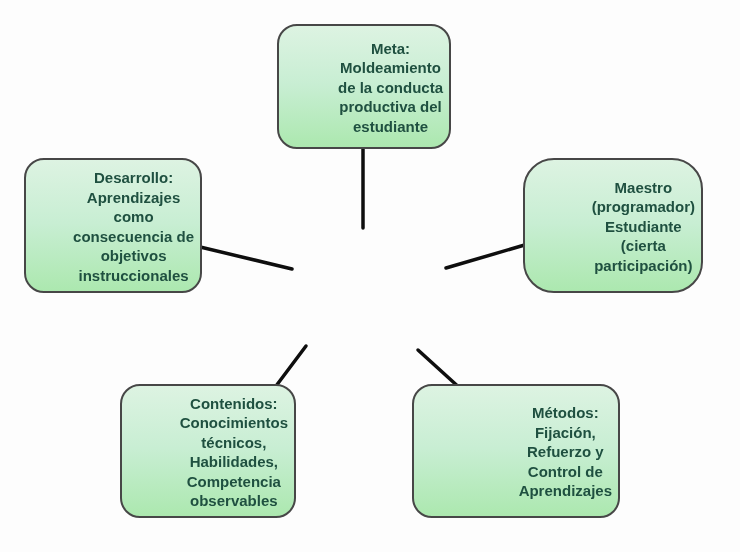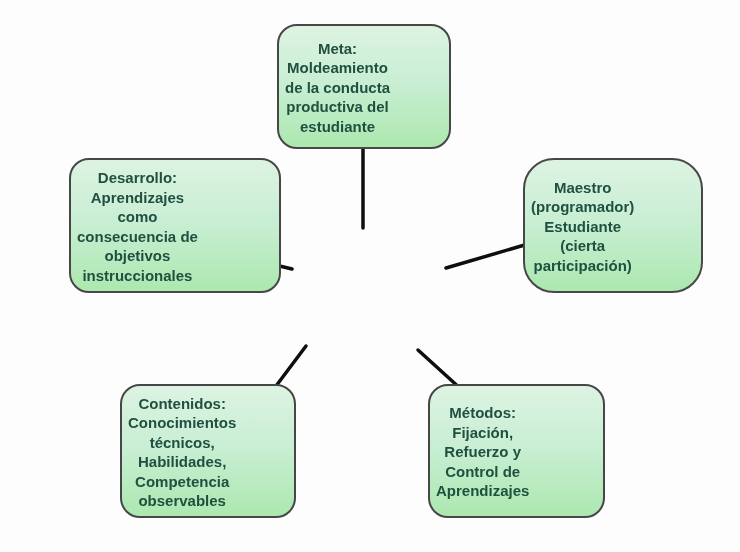--- a/index.html
+++ b/index.html
@@ -28,44 +28,44 @@
     stroke:var(--connector,#111);
     stroke-width:3.5;
     stroke-linecap:round;
   }
   .node{
     position:absolute;
     box-sizing:border-box;
     border:2px solid var(--node-border);
     border-radius:20px;
     background:linear-gradient(180deg,var(--node-fill-top) 0%,var(--node-fill-mid) 48%,var(--node-fill-bottom) 100%);
-    display:flex;align-items:center;justify-content:flex-start;
+    display:flex;align-items:center;justify-content:flex-end;
     padding:8px 6px 6px 6px;
   }
   .node-text{
     white-space:pre-line;
     text-align:center;
     font-weight:bold;
     font-size:15px;
     line-height:1.3;
     color:var(--text);
   }
   .node.center-node{padding-top:30px;}
   .node.center-node .node-text{
     font-size:16px;
     letter-spacing:0.5px;
     line-height:1.35;
   }
   
   .node-meta       {left:277px;top:24px; width:174px;height:125px;}
-  .node-desarrollo {left:24px; top:158px;width:212px;height:135px;margin-left:45px;}
+  .node-desarrollo {left:24px; top:158px;width:178px;height:135px;}
   .node-maestro    {left:523px;top:158px;width:180px;height:135px;border-radius:31px;}
   .node-center     {left:275px;top:222px;width:177px;height:131px;}
   .node-contenidos {left:120px;top:384px;width:176px;height:134px;}
-  .node-metodos    {left:428px;top:384px;width:177px;height:134px;}
+  .node-metodos    {left:412px;top:384px;width:208px;height:134px;}
 </style>
 </head>
 <body>
 
 <div class="stage">
 
   <svg class="connectors" viewBox="0 0 740 552">
     <line class="connector" x1="363" y1="142" x2="363" y2="228"></line>
     <line class="connector" x1="196" y1="246" x2="292" y2="269"></line>
     <line class="connector" x1="446" y1="268" x2="528" y2="244"></line>

